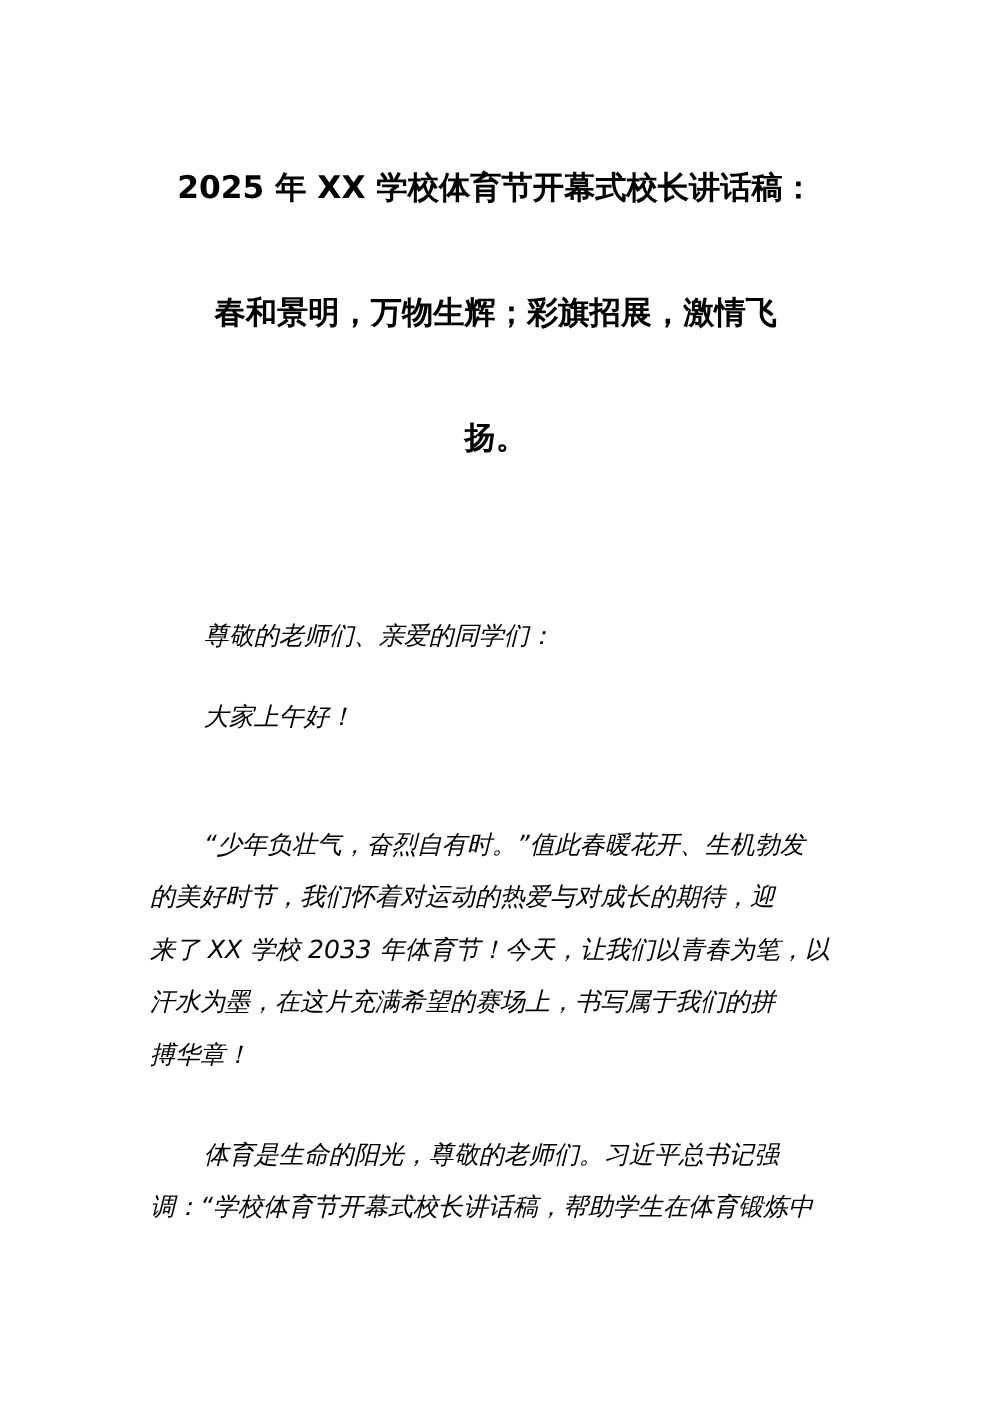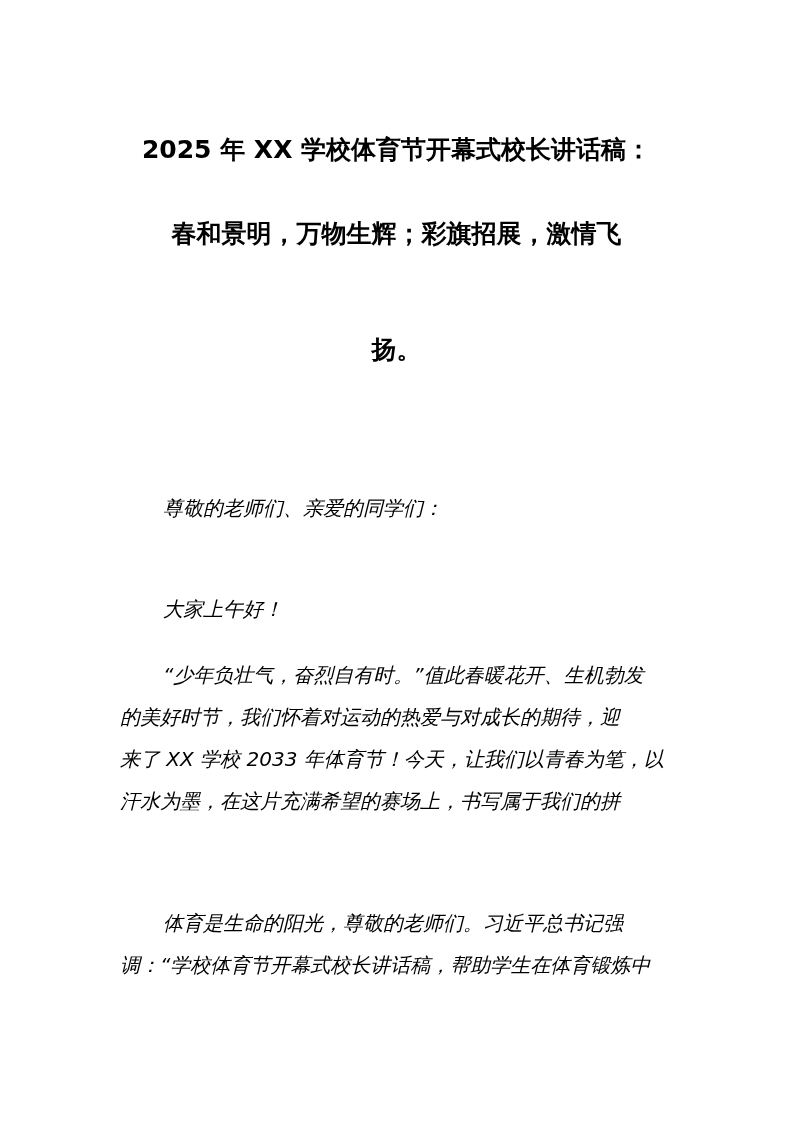--- a/index.html
+++ b/index.html
@@ -28,41 +28,41 @@
       left: 110px;
       width: 573px;
       text-align: center;
       font-weight: bold;
       font-size: 25px;
       line-height: 30px;
       white-space: nowrap;
       letter-spacing: 0px;
     }
     .title.l1 { top: 135px; }
-    .title.l2 { top: 219px; }
+    .title.l2 { top: 235px; }
     .title.l3 { top: 335px; }
 
     .para {
       position: absolute;
       left: 120px;
       width: 556px;
       font-size: 20px;
       line-height: 42px;
       text-align: justify;
     }
     .line {
       display: block;
       white-space: nowrap;
       height: 42px;
       font-style: italic;
     }
     .indent { padding-left: 43px; }
 
     .p-greet { top: 487px; }
-    .p-hello { top: 588px; }
+    .p-hello { top: 552px; }
     .p-quote { top: 654px; }
     .p-sport { top: 902px; }
   </style>
 </head>
 <body>
 
 <div class="page">
 
   <div class="title l1">2025 年 XX 学校体育节开幕式校长讲话稿：</div>
   <div class="title l2">春和景明，万物生辉；彩旗招展，激情飞</div>
@@ -74,20 +74,21 @@
 
   <div class="para p-hello">
     <span class="line indent">大家上午好！</span>
   </div>
 
   <div class="para p-quote">
     <span class="line indent">“少年负壮气，奋烈自有时。”值此春暖花开、生机勃发</span>
     <span class="line">的美好时节，我们怀着对运动的热爱与对成长的期待，迎</span>
     <span class="line">来了 XX 学校 2033 年体育节！今天，让我们以青春为笔，以</span>
     <span class="line">汗水为墨，在这片充满希望的赛场上，书写属于我们的拼</span>
+    <span class="line">搏华章！</span>
   </div>
 
   <div class="para p-sport">
     <span class="line indent">体育是生命的阳光，尊敬的老师们。习近平总书记强</span>
     <span class="line">调：“学校体育节开幕式校长讲话稿，帮助学生在体育锻炼中</span>
   </div>
 
 </div>
 
 </body></html>

